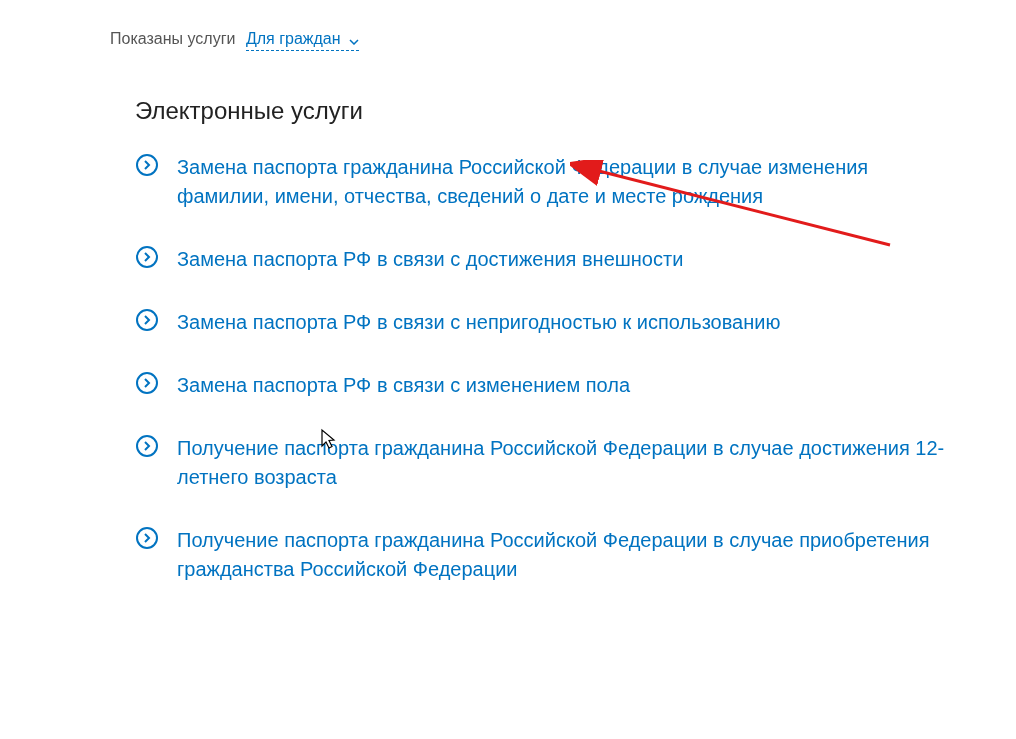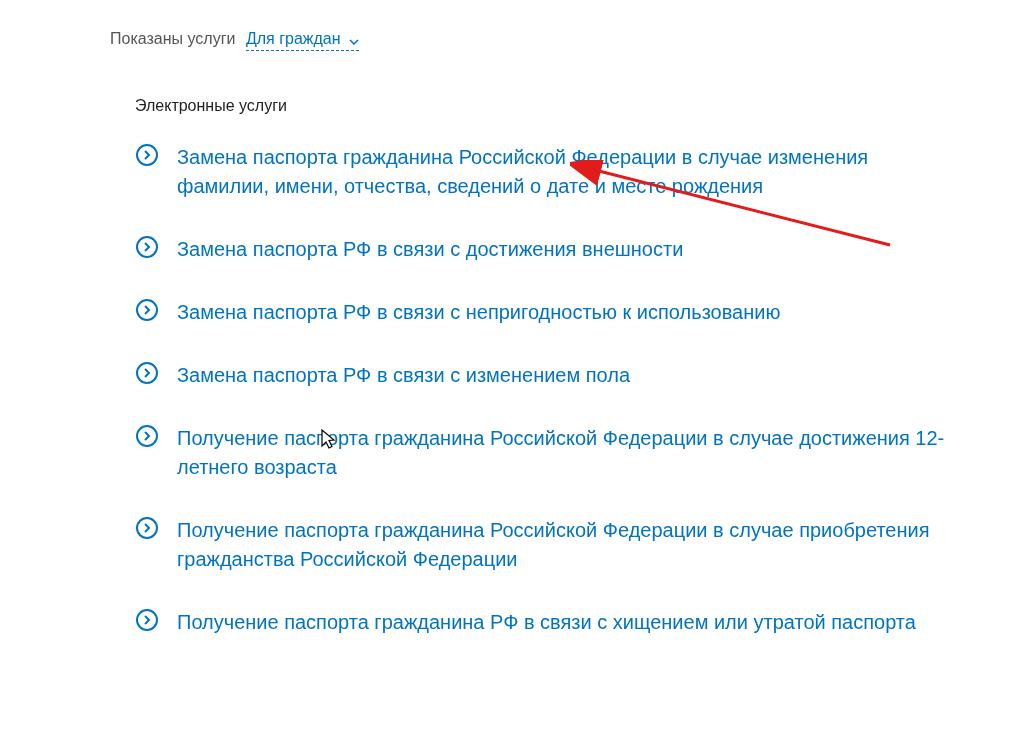--- a/index.html
+++ b/index.html
@@ -28,21 +28,21 @@
       padding-bottom: 3px;
       cursor: pointer;
       position: relative;
     }
     .filter-chevron {
       display: inline-block;
       margin-left: 4px;
       vertical-align: middle;
     }
     .section-heading {
-      font-size: 16px;
+      font-size: 24px;
       font-weight: 400;
       color: #222;
       margin-bottom: 28px;
       margin-left: 25px;
     }
     .services-list {
       list-style: none;
       margin-left: 25px;
     }
     .service-item {
@@ -142,29 +142,20 @@
   </li>
   <li class="service-item">
     <span class="service-icon">
       <svg width="24" height="24" viewBox="0 0 24 24">
         <circle cx="12" cy="12" r="10" stroke="#0173c1" stroke-width="2" fill="none"></circle>
         <path d="M10 8 L14 12 L10 16" stroke="#0173c1" stroke-width="2" fill="none"></path>
       </svg>
     </span>
     <span class="service-text">Получение паспорта гражданина Российской Федерации в случае приобретения гражданства Российской Федерации</span>
   </li>
-  <li class="service-item">
-    <span class="service-icon">
-      <svg width="24" height="24" viewBox="0 0 24 24">
-        <circle cx="12" cy="12" r="10" stroke="#0173c1" stroke-width="2" fill="none"></circle>
-        <path d="M10 8 L14 12 L10 16" stroke="#0173c1" stroke-width="2" fill="none"></path>
-      </svg>
-    </span>
-    <span class="service-text">Получение паспорта гражданина РФ в связи с хищением или утратой паспорта</span>
-  </li>
 </ul>
 
 <div class="arrow-annotation">
   <svg width="340" height="100" viewBox="0 0 340 100">
     <defs>
       <marker id="arrowhead" markerWidth="12" markerHeight="10" refX="2" refY="5" orient="auto">
         <polygon points="0 0, 12 5, 0 10" fill="#e21b1b"></polygon>
       </marker>
     </defs>
     <line x1="320" y1="85" x2="25" y2="10" stroke="#e21b1b" stroke-width="3" marker-end="url(#arrowhead)"></line>

